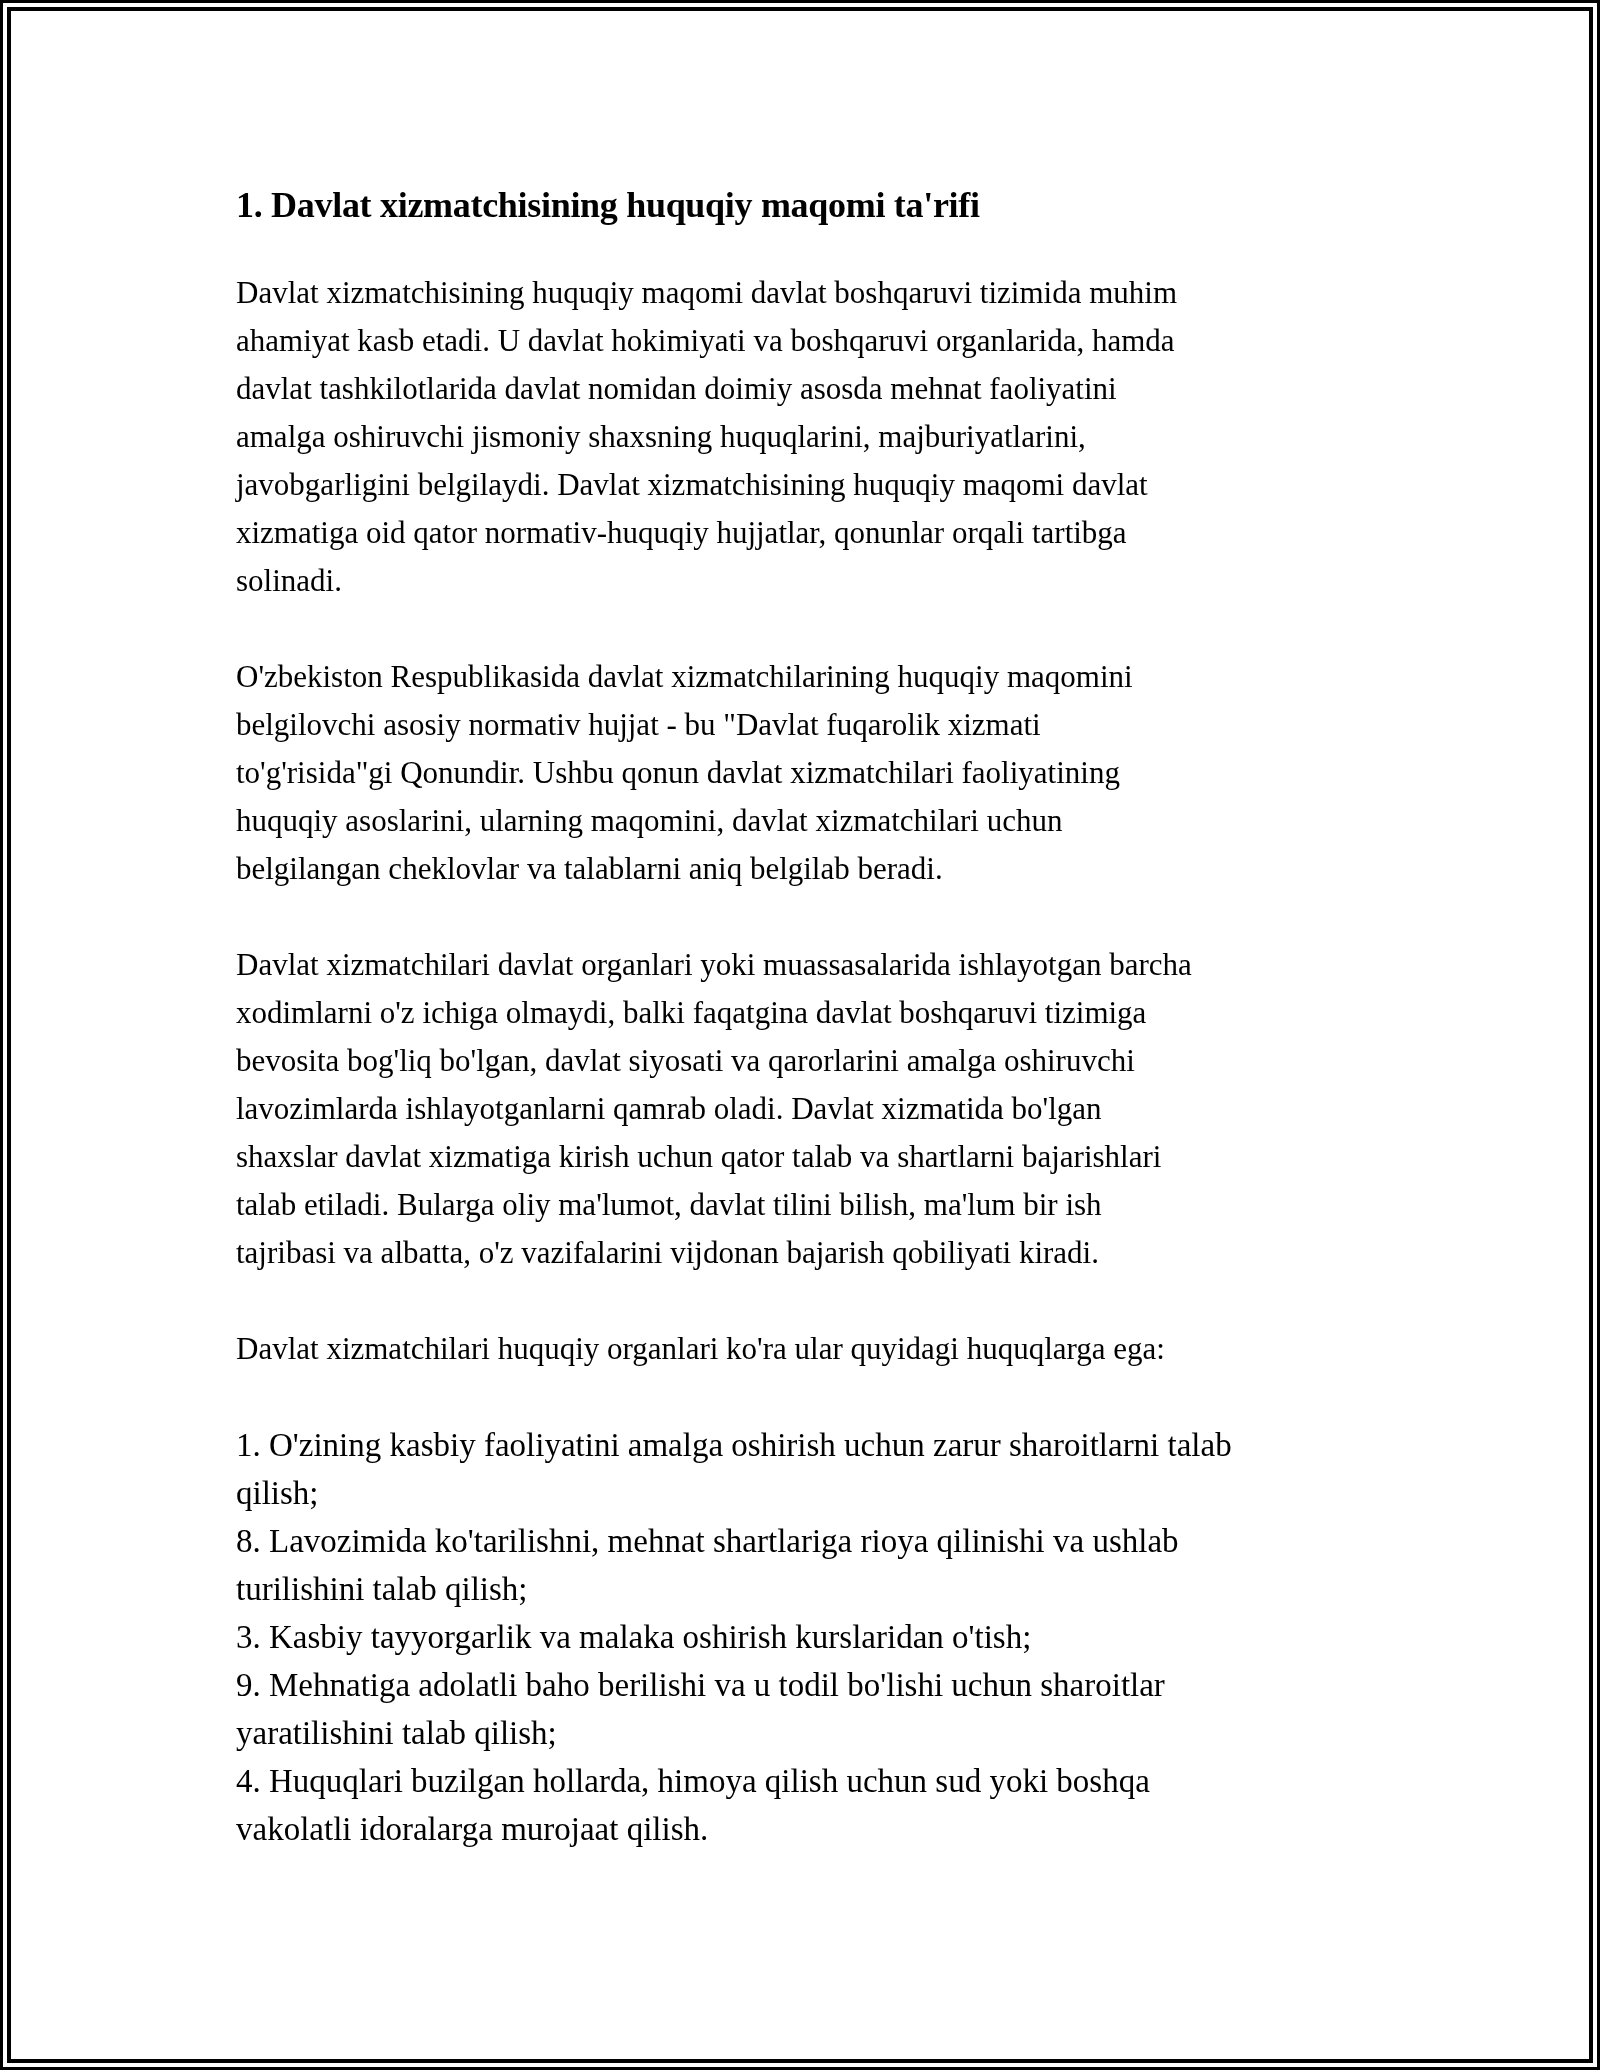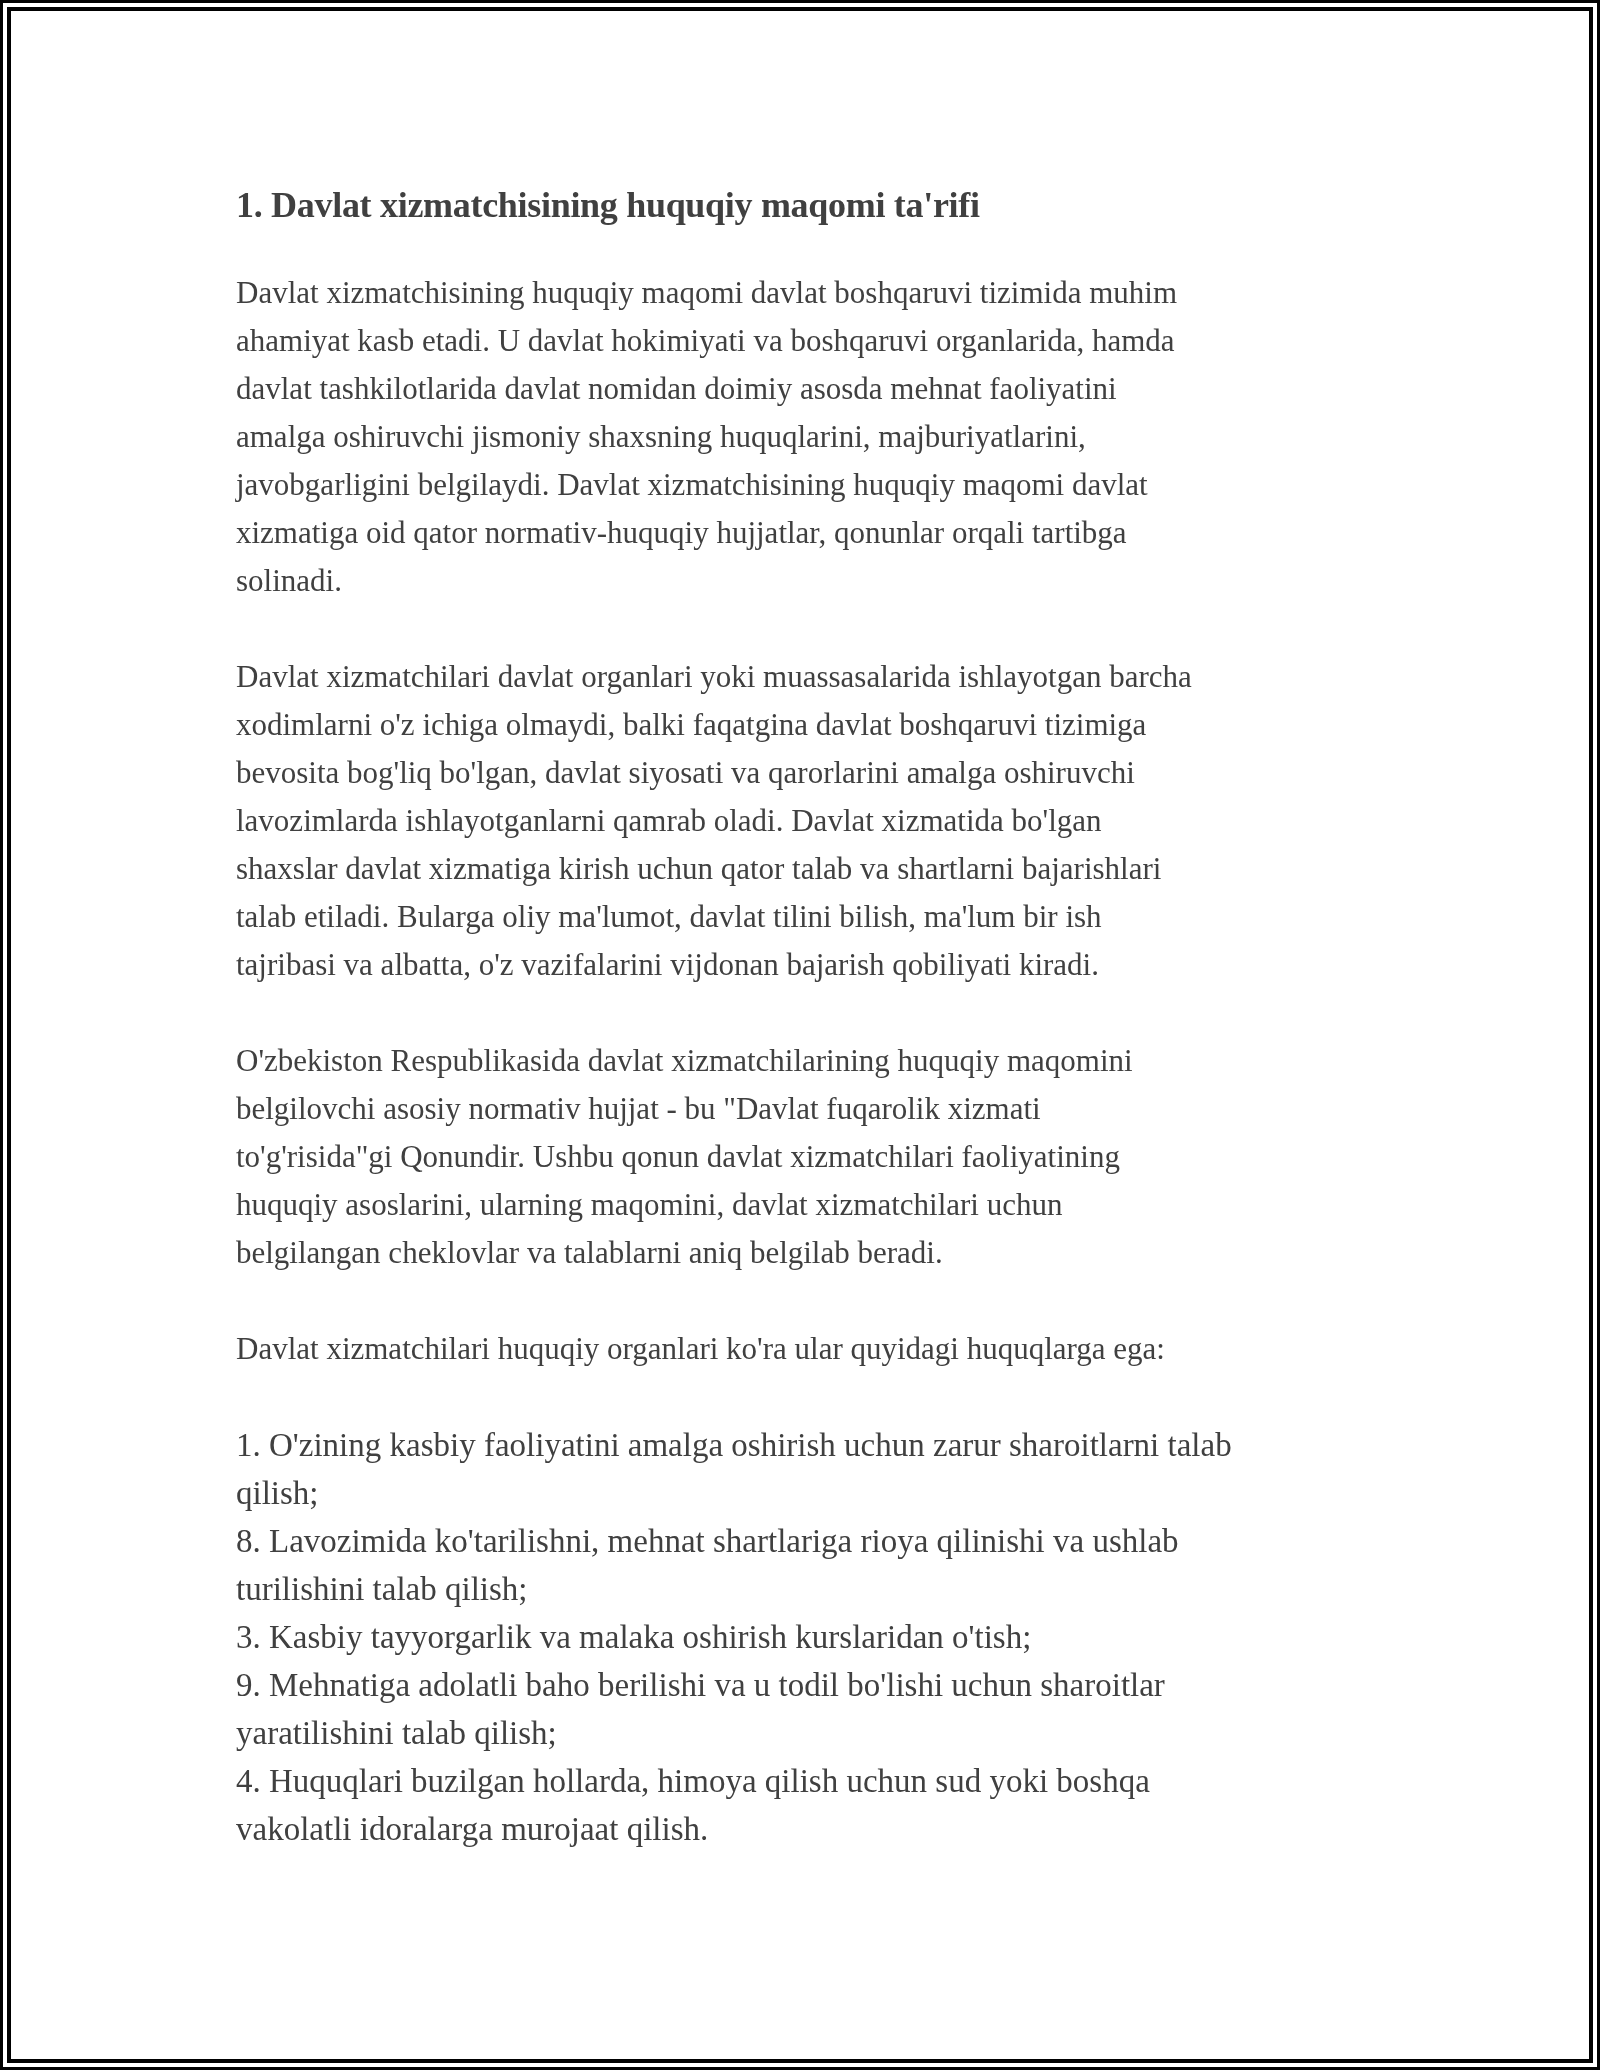--- a/index.html
+++ b/index.html
@@ -7,21 +7,21 @@
     padding: 0;
     background: #ffffff;
   }
   .page {
     position: relative;
     width: 1600px;
     height: 2070px;
     background: #ffffff;
     overflow: hidden;
     font-family: "Liberation Serif", "DejaVu Serif", serif;
-    color: #404040;
+    color: #000000;
   }
   .outer-frame {
     position: absolute;
     inset: 0;
     border: 3px solid #000000;
     pointer-events: none;
   }
   .inner-frame {
     position: absolute;
     inset: 7px;
@@ -66,33 +66,33 @@
     <h1 class="doc-title">1. Davlat xizmatchisining huquqiy maqomi ta'rifi</h1>
 
     <p class="para">Davlat xizmatchisining huquqiy maqomi davlat boshqaruvi tizimida muhim
 ahamiyat kasb etadi. U davlat hokimiyati va boshqaruvi organlarida, hamda
 davlat tashkilotlarida davlat nomidan doimiy asosda mehnat faoliyatini
 amalga oshiruvchi jismoniy shaxsning huquqlarini, majburiyatlarini,
 javobgarligini belgilaydi. Davlat xizmatchisining huquqiy maqomi davlat
 xizmatiga oid qator normativ-huquqiy hujjatlar, qonunlar orqali tartibga
 solinadi.</p>
 
+    <p class="para">O'zbekiston Respublikasida davlat xizmatchilarining huquqiy maqomini
+belgilovchi asosiy normativ hujjat - bu "Davlat fuqarolik xizmati
+to'g'risida"gi Qonundir. Ushbu qonun davlat xizmatchilari faoliyatining
+huquqiy asoslarini, ularning maqomini, davlat xizmatchilari uchun
+belgilangan cheklovlar va talablarni aniq belgilab beradi.</p>
+
     <p class="para">Davlat xizmatchilari davlat organlari yoki muassasalarida ishlayotgan barcha
 xodimlarni o'z ichiga olmaydi, balki faqatgina davlat boshqaruvi tizimiga
 bevosita bog'liq bo'lgan, davlat siyosati va qarorlarini amalga oshiruvchi
 lavozimlarda ishlayotganlarni qamrab oladi. Davlat xizmatida bo'lgan
 shaxslar davlat xizmatiga kirish uchun qator talab va shartlarni bajarishlari
 talab etiladi. Bularga oliy ma'lumot, davlat tilini bilish, ma'lum bir ish
 tajribasi va albatta, o'z vazifalarini vijdonan bajarish qobiliyati kiradi.</p>
-
-    <p class="para">O'zbekiston Respublikasida davlat xizmatchilarining huquqiy maqomini
-belgilovchi asosiy normativ hujjat - bu "Davlat fuqarolik xizmati
-to'g'risida"gi Qonundir. Ushbu qonun davlat xizmatchilari faoliyatining
-huquqiy asoslarini, ularning maqomini, davlat xizmatchilari uchun
-belgilangan cheklovlar va talablarni aniq belgilab beradi.</p>
 
     <p class="para">Davlat xizmatchilari huquqiy organlari ko'ra ular quyidagi huquqlarga ega:</p>
 
     <div class="rights-list">
       <p class="list-item">1. O'zining kasbiy faoliyatini amalga oshirish uchun zarur sharoitlarni talab
 qilish;</p>
       <p class="list-item">8. Lavozimida ko'tarilishni, mehnat shartlariga rioya qilinishi va ushlab
 turilishini talab qilish;</p>
       <p class="list-item">3. Kasbiy tayyorgarlik va malaka oshirish kurslaridan o'tish;</p>
       <p class="list-item">9. Mehnatiga adolatli baho berilishi va u todil bo'lishi uchun sharoitlar

